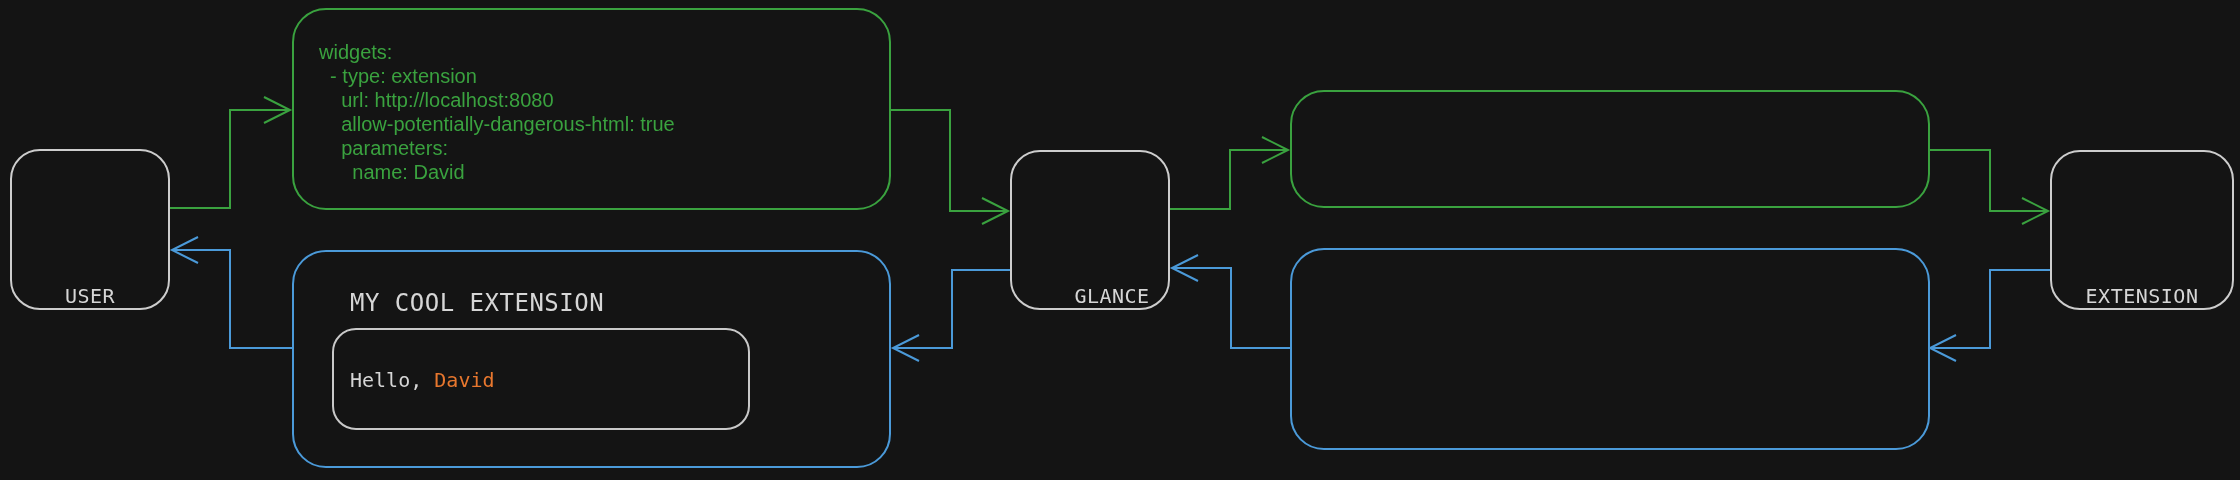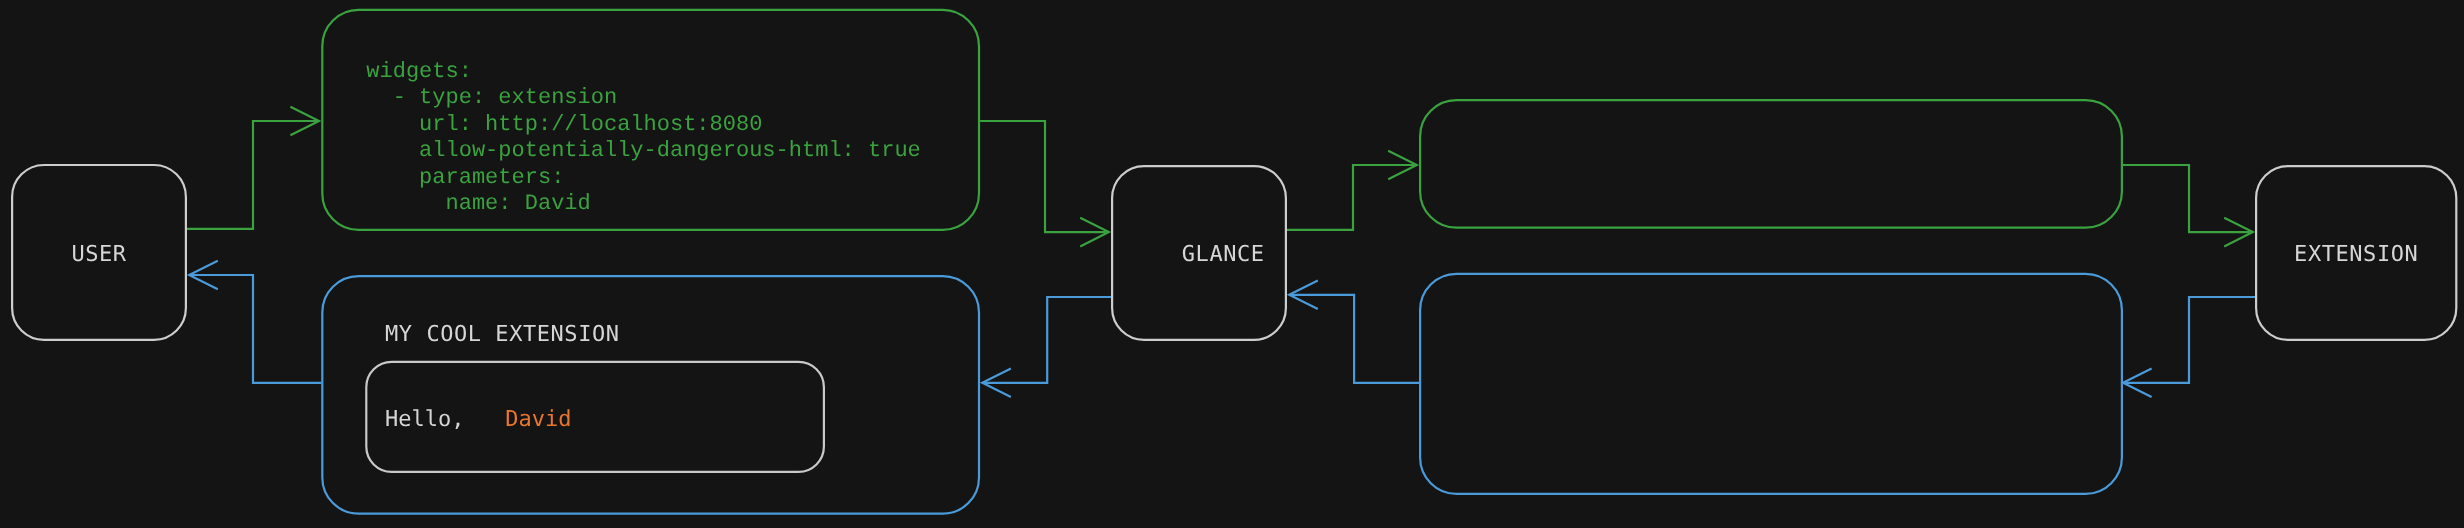--- a/index.html
+++ b/index.html
@@ -18,47 +18,47 @@
     font-family:"DejaVu Sans Mono", monospace;
     overflow:hidden;
   }
   svg.connectors{position:absolute;left:0;top:0;width:2240px;height:480px;}
   .edge-green{stroke:var(--green);stroke-width:2;fill:none;}
   .edge-blue{stroke:var(--blue);stroke-width:2;fill:none;}
   .node{
     position:absolute;
     border:2px solid var(--node_border);
     border-radius:30px;
-    display:flex;align-items:center;justify-content:center;
+    display:flex;align-items:flex-end;justify-content:center;
     color:var(--text);
     font-size:20px;
     box-sizing:border-box;
     letter-spacing:0.5px;
   }
   .box{
     position:absolute;
     border-radius:34px;
     border:2px solid;
     box-sizing:border-box;
     background:transparent;
   }
   .box.green{border-color:var(--green);}
   .box.blue{border-color:var(--blue);}
   pre.code{
-    position:absolute;margin:16px;
-    font-family:Liberation Mono, monospace;
+    position:absolute;margin:2px;
+    font-family:Liberation Sans, sans-serif;
     font-size:20px;line-height:24px;
     white-space:pre;
   }
   .green-text{color:var(--green);}
   .blue-text{color:var(--blue);}
-  .orange-text{color:var(--orange);margin-left:25px;}
+  .orange-text{color:var(--orange);}
   .widget-title{
     position:absolute;
-    font-size:20px;line-height:24px;
+    font-size:24px;line-height:24px;
     color:var(--text);
     letter-spacing:0.5px;
   }
   .inner-frame{
     position:absolute;
     border:2px solid #c9c9c9;
     border-radius:24px;
     box-sizing:border-box;
   }
   .greeting{

